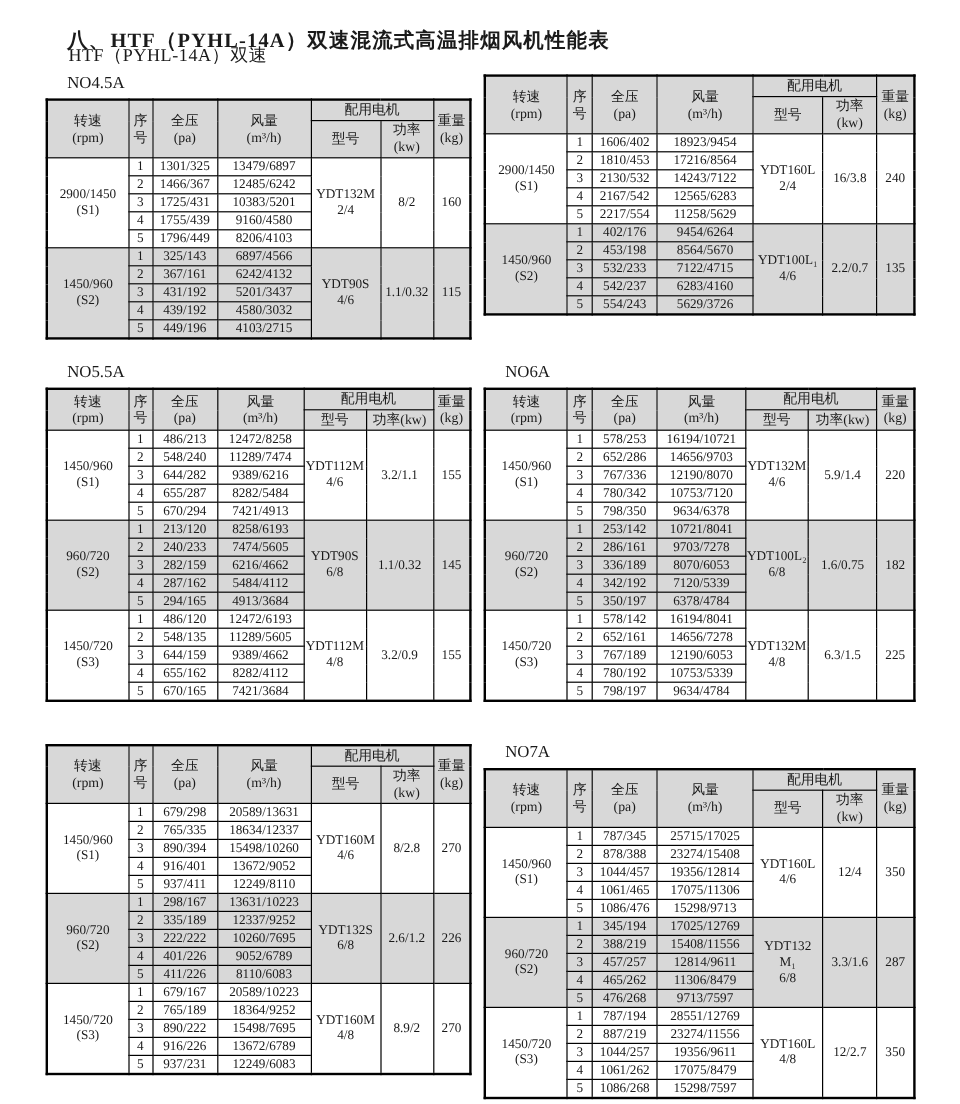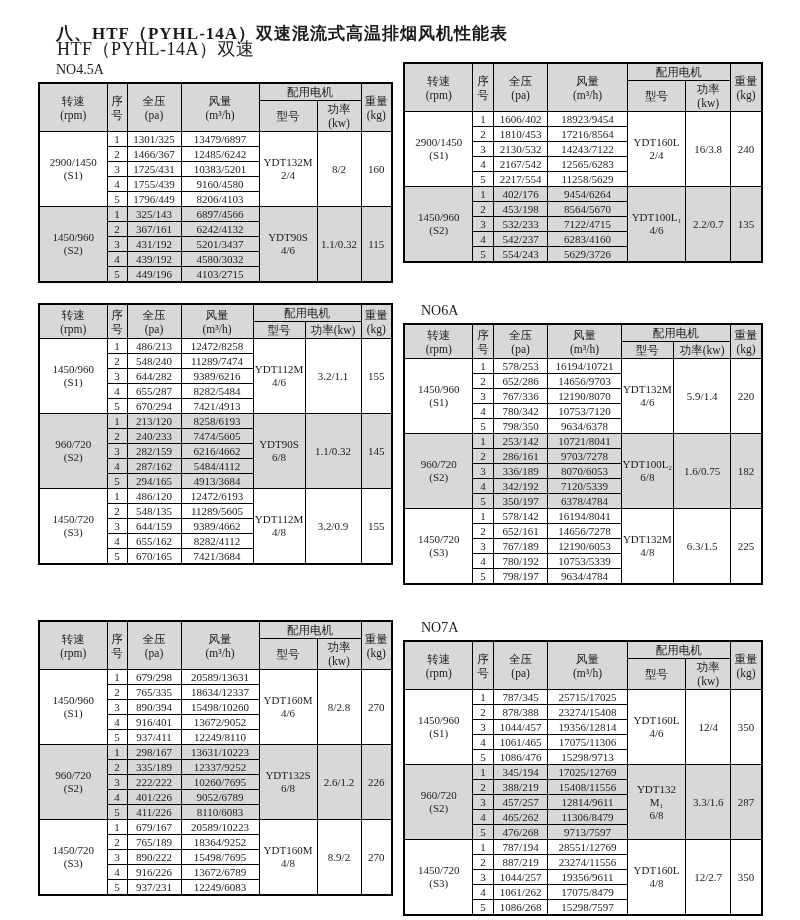--- a/index.html
+++ b/index.html
@@ -6,21 +6,21 @@
   body {
     width:800px; height:920px; background:#ffffff; position:relative;
     font-family:"Liberation Serif","DejaVu Serif",serif; color:#1a1a1a;
     overflow:hidden;
   }
   .title {
     position:absolute; left:40px; top:6px; margin:16px;
     font-size:17px; font-weight:bold; letter-spacing:1px;
   }
   .subtitle {
-    position:absolute; left:57px; top:37px; font-size:18px; letter-spacing:0.5px;
+    position:absolute; left:57px; top:37px; font-size:15px; letter-spacing:0.5px;
   }
   .tbl-block { position:absolute; }
   .tbl-name { font-size:14px; margin:0 0 3px 18px; height:17px; }
   table.spec {
     border-collapse:collapse; table-layout:fixed;
     border:2px solid #000;
   }
   table.spec th, table.spec td {
     border:1px solid #000; text-align:center; vertical-align:middle;
     padding:0; white-space:pre-line; overflow:hidden;
@@ -228,20 +228,21 @@
           </tr>
           <tr class="shaded">
             <td>5</td>
             <td>554/243</td>
             <td>5629/3726</td>
           </tr>
         </tbody>
       </table>
     </div>
     <div class="tbl-block" style="left: 38px; top: 303px;">
+      <div class="tbl-name">NO5.5A</div>
       <table class="spec" style="width: 353px;">
         <colgroup>
           <col style="width: 68px;">
           <col style="width: 20px;">
           <col style="width: 54px;">
           <col style="width: 72px;">
           <col style="width: 52px;">
           <col style="width: 56px;">
           <col style="width: 31px;">
         </colgroup>

